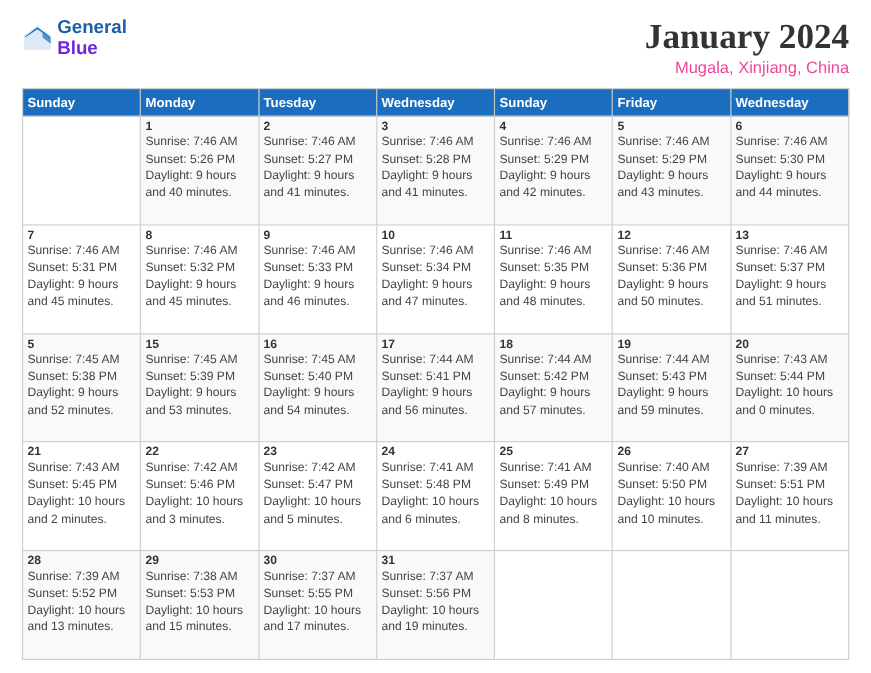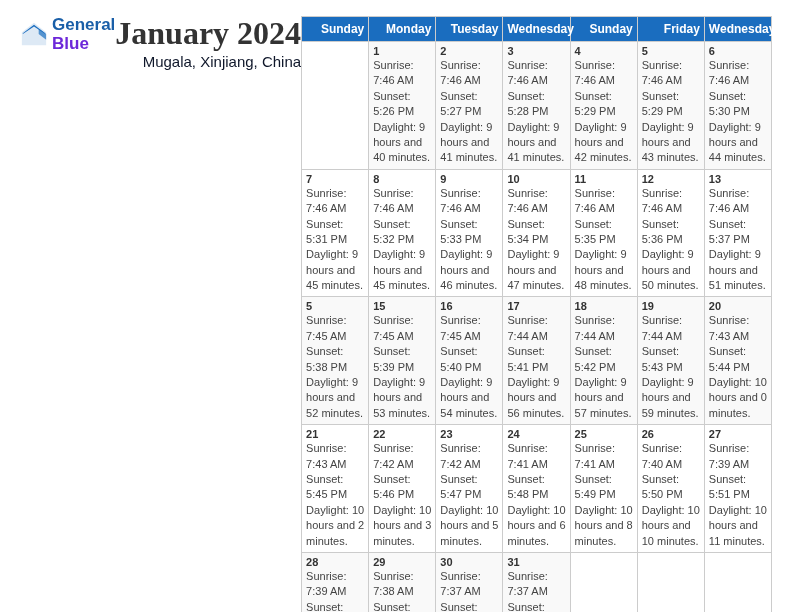--- a/index.html
+++ b/index.html
@@ -8,21 +8,21 @@
       background: #fff;
       width: 792px;
       height: 612px;
       overflow: hidden;
     }
     .page {
       width: 792px;
       height: 612px;
       padding: 16px 20px 12px 20px;
       display: flex;
-      flex-direction: row;
+      flex-direction: column;
     }
     .header {
       display: flex;
       justify-content: space-between;
       align-items: flex-start;
       margin-bottom: 10px;
     }
     .logo {
       display: flex;
       align-items: center;
@@ -37,36 +37,36 @@
     }
     .main-title {
       font-size: 32px;
       font-weight: bold;
       color: #333;
       line-height: 1.1;
       font-family: Liberation Serif, serif;
     }
     .subtitle {
       font-size: 15px;
-      color: #0f172a;
+      color: #ec4899;
       margin-top: 2px;
     }
     table {
       width: 100%;
       border-collapse: collapse;
       flex: 1;
       table-layout: fixed;
     }
     thead tr th {
       background-color: #1a6dbf;
       color: #fff;
       font-size: 12px;
       font-weight: bold;
       padding: 5px 4px;
-      text-align: right;
+      text-align: left;
       border: 1px solid #ccc;
     }
     tbody tr td {
       border: 1px solid #ccc;
       vertical-align: top;
       padding: 3px 4px;
       font-size: 9.5px;
       color: #333;
       background: #fff;
       height: 80px;

